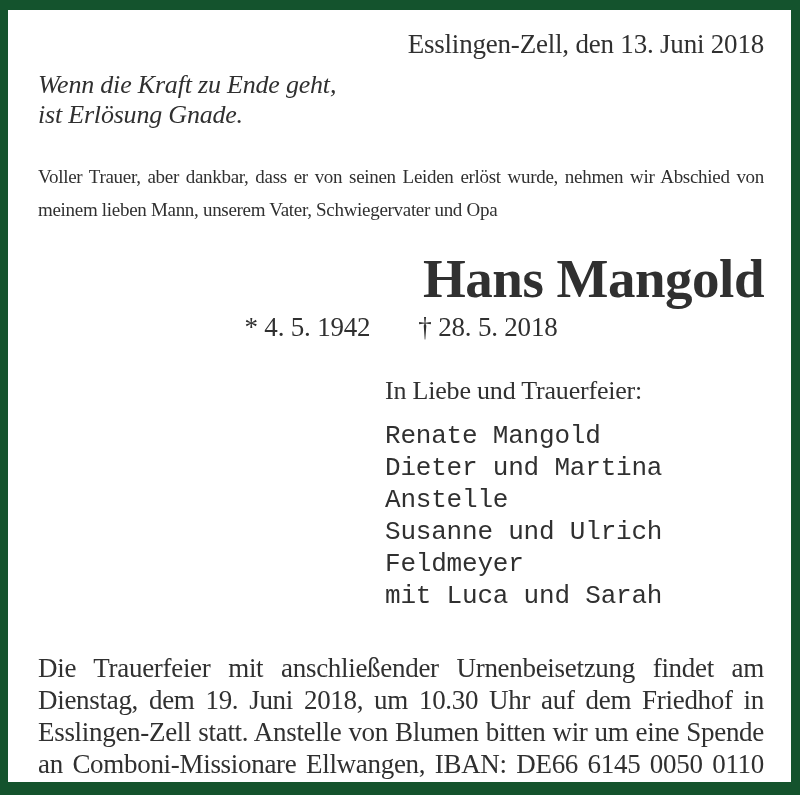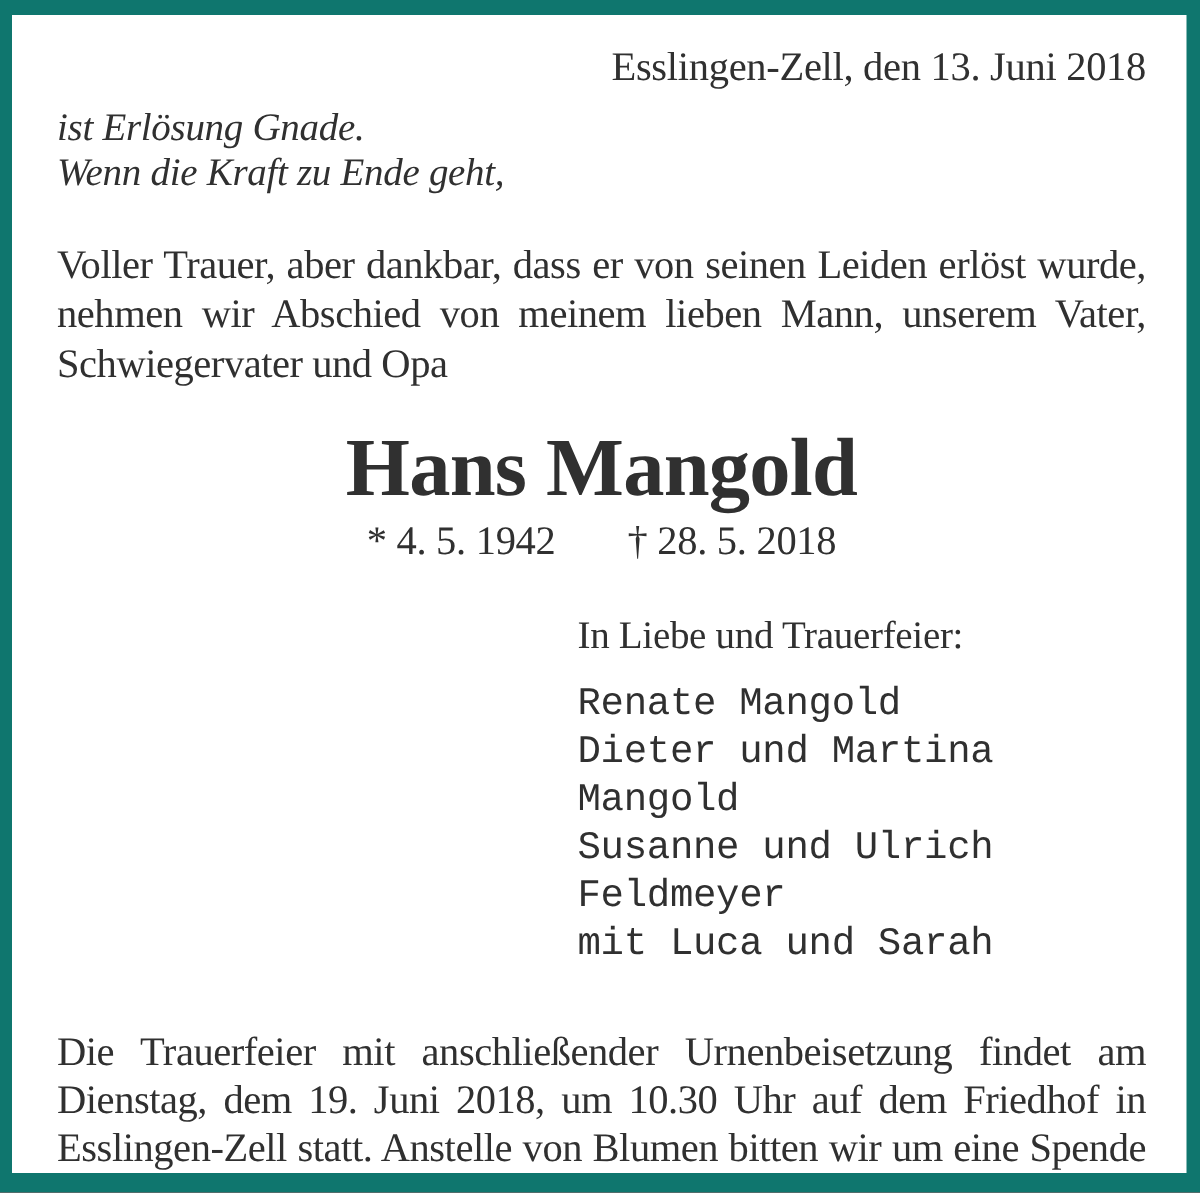--- a/index.html
+++ b/index.html
@@ -1,21 +1,21 @@
 <!DOCTYPE html>
 <html><head>
 <meta charset="utf-8">
 <style>
   * { margin: 0; padding: 0; box-sizing: border-box; }
   html, body { background: #3a3a3a; }
   .frame {
     position: relative;
     width: 800px;
     height: 795px;
-    background: #0f766e;
+    background: #14532d;
     padding: 10px 9px 13px 8px;
     font-family: "Liberation Serif", "DejaVu Serif", serif;
     color: #303030;
   }
   .paper {
     width: 100%;
     height: 100%;
     background: #ffffff;
     padding: 18px 27px 10px 30px;
     overflow: hidden;
@@ -28,32 +28,32 @@
   }
   .epigraph {
     margin-top: 10px;
     font-style: italic;
     font-size: 26px;
     line-height: 30px;
     letter-spacing: -0.2px;
   }
   .intro {
     margin-top: 30px;
-    font-size: 27px;
+    font-size: 19px;
     line-height: 33px;
     text-align: justify;
     text-align-last: left;
     letter-spacing: -0.3px;
   }
   .name {
     margin-top: 26px;
     font-size: 55px;
     line-height: 54px;
     font-weight: bold;
-    text-align: center;
+    text-align: right;
     letter-spacing: -0.5px;
   }
   .dates {
     margin-top: 6px;
     font-size: 27px;
     line-height: 30px;
     display: flex;
     justify-content: center;
     gap: 48px;
     letter-spacing: -0.2px;
@@ -81,38 +81,38 @@
 </style>
 </head>
 <body>
 
 <div class="frame">
   <div class="paper">
 
     <div class="dateline">Esslingen-Zell, den 13. Juni 2018</div>
 
     <div class="epigraph">
+      <div>Wenn die Kraft zu Ende geht,</div>
       <div>ist Erlösung Gnade.</div>
-      <div>Wenn die Kraft zu Ende geht,</div>
     </div>
 
     <p class="intro">Voller Trauer, aber dankbar, dass er von seinen Leiden erlöst wurde, nehmen wir Abschied von meinem lieben Mann, unserem Vater, Schwiegervater und Opa</p>
 
     <h1 class="name">Hans Mangold</h1>
 
     <div class="dates">
       <span>* 4. 5. 1942</span>
       <span>† 28. 5. 2018</span>
     </div>
 
     <div class="mourners">
       <div class="mourners-heading">In Liebe und Trauerfeier:</div>
       <div class="mourner-names">
         <div>Renate Mangold</div>
-        <div>Dieter und Martina Mangold</div>
+        <div>Dieter und Martina Anstelle</div>
         <div>Susanne und Ulrich Feldmeyer</div>
         <div>mit Luca und Sarah</div>
       </div>
     </div>
 
     <p class="funeral">Die Trauerfeier mit anschließender Urnenbeisetzung findet am Dienstag, dem 19. Juni 2018, um 10.30 Uhr auf dem Friedhof in Esslingen-Zell statt. Anstelle von Blumen bitten wir um eine Spende an Comboni-Missionare Ellwangen, IBAN: DE66 6145 0050 0110 6170, Stichwort: Hans Mangold.</p>
 
   </div>
 </div>
 

